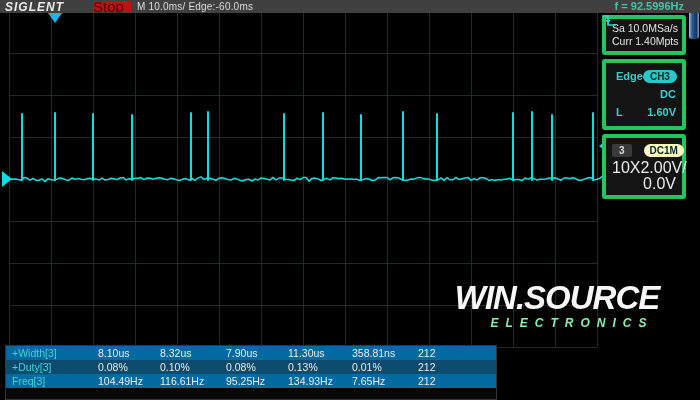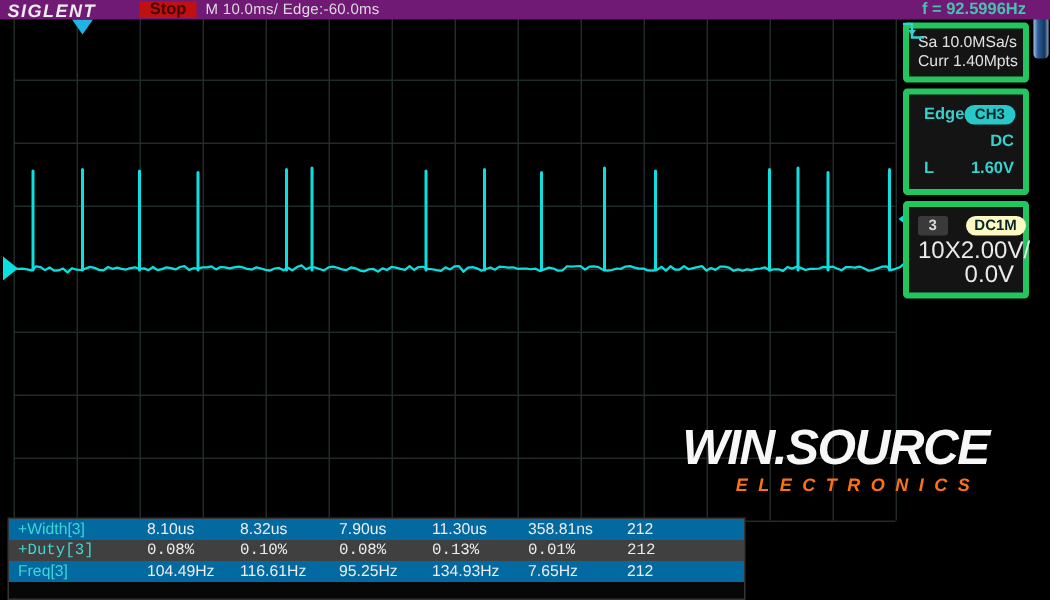--- a/index.html
+++ b/index.html
@@ -1,24 +1,24 @@
 <!DOCTYPE html>
 <html><head>
 <meta charset="utf-8">
 <style>
   html,body{margin:0;padding:0;background:#000;}
   .screen{position:relative;width:700px;height:400px;background:#000;overflow:hidden;
           font-family:"Liberation Sans","DejaVu Sans",sans-serif;}
   svg{position:absolute;left:0;top:0;}
   
-  .topbar{position:absolute;left:0;top:0;width:700px;height:13px;background:#701a75;z-index:5;}
+  .topbar{position:absolute;left:0;top:0;width:700px;height:13px;background:#404040;z-index:5;}
   .brand{position:absolute;left:5px;top:0;font-size:12px;font-weight:900;color:#ececec;
          letter-spacing:1px;font-style:italic;}
   .trig-badge{position:absolute;left:93px;top:1px;width:38px;height:11px;background:#bf1111;
-              color:#46080b;font-size:11px;font-weight:bold;text-align:center;line-height:11px;}
+              color:#46080b;font-size:15px;font-weight:normal;text-align:left;line-height:11px;}
   .timebase{position:absolute;left:137px;top:1px;font-size:10px;color:#dcdcdc;letter-spacing:.2px;}
   .freq{position:absolute;right:16px;top:0px;font-size:11px;font-weight:bold;color:#46c3ad;}
   
   .sidebar{position:absolute;left:600px;top:13px;width:100px;height:387px;z-index:4;}
   .panel{background:#141414;border:4px solid #22c55e;border-radius:3px;margin:2px 14px 4px 2px;}
   .acq-box{padding:3px 6px;}
   .acq-box div{font-size:10.5px;color:#e2e2e2;text-align:right;line-height:13px;white-space:nowrap;}
   .trig-box{padding:4px 6px 5px 10px;}
   .trow{display:flex;justify-content:space-between;align-items:center;height:18px;}
   .cyan{color:#38cfcf;font-size:11px;font-weight:bold;}
@@ -30,30 +30,30 @@
   .coupling-badge{background:#fef9c3;color:#03282a;font-size:10px;font-weight:bold;
                   padding:0 6px;border-radius:8px;line-height:13px;margin-left:12px;}
   .white{color:#eaeaea;font-size:16px;}
   .offset-row{justify-content:flex-end;height:14px;}
   .menu-strip{position:absolute;right:1px;top:-10px;width:10px;height:36px;border-radius:3px;
               background:linear-gradient(90deg,#a8c2e0,#2a5c9a 30%,#16365e 75%,#87a6cc);
               color:#fff;font-size:7px;text-align:center;line-height:16px;cursor:pointer;}
   
   .watermark{position:absolute;left:444px;top:281px;width:226px;text-align:center;z-index:3;}
   .wm1{font-size:33px;font-weight:900;font-style:italic;color:#f7f7f7;letter-spacing:-1px;line-height:34px;}
-  .wm2{font-size:12px;font-weight:bold;font-style:italic;color:#f97316;letter-spacing:7px;
+  .wm2{font-size:12px;font-weight:bold;font-style:italic;color:#86efac;letter-spacing:7px;
        margin-top:1px;padding-left:30px;}
   
   .measure-table{position:absolute;left:5px;top:345px;width:492px;height:55px;background:#070707;
                  border:1px solid #353535;box-sizing:border-box;z-index:6;font-size:10.5px;}
   .mrow{display:grid;grid-template-columns:86px 62px 66px 62px 64px 66px 44px;height:14px;
         line-height:14px;padding-left:6px;white-space:nowrap;}
   .mhead{height:13px;line-height:13px;color:#d6d6d6;background:#0a0a0a;}
   .r0,.r2{background:#0369a1;}
-  .r1{background:#404040;font-family:Liberation Mono, monospace;}
+  .r1{background:#0c4a6e;}
   .mlabel{color:#3fd6d6;}
   .mval{color:#ececec;}
   .corner-icon{position:absolute;right:1px;bottom:1px;z-index:6;}
 </style>
 </head>
 <body>
 
 <div class="screen">
 
   <svg id="plot-svg" width="610" height="400" viewBox="0 0 610 400">

